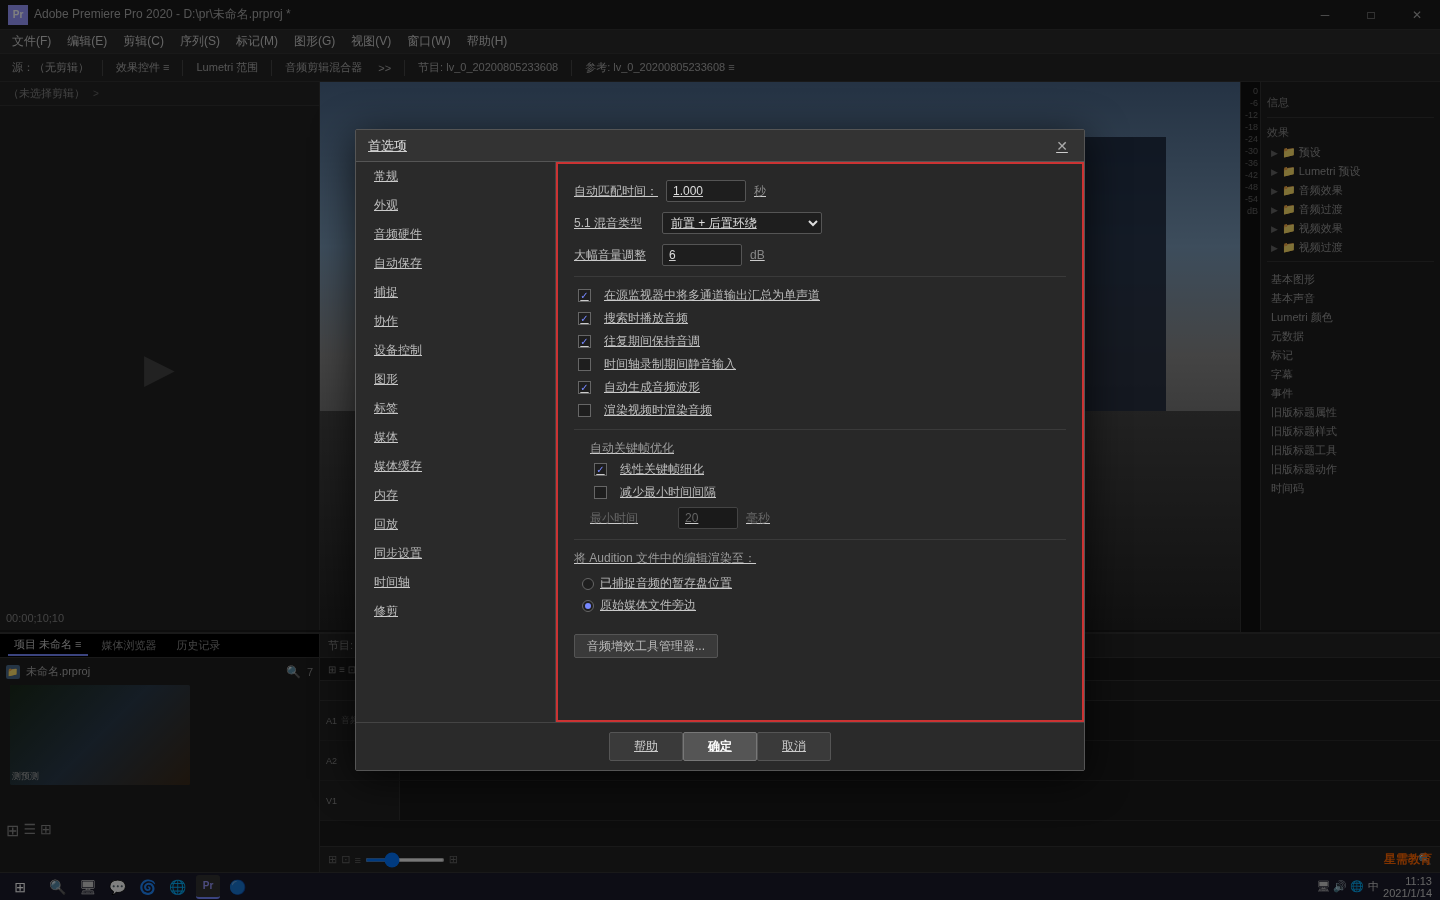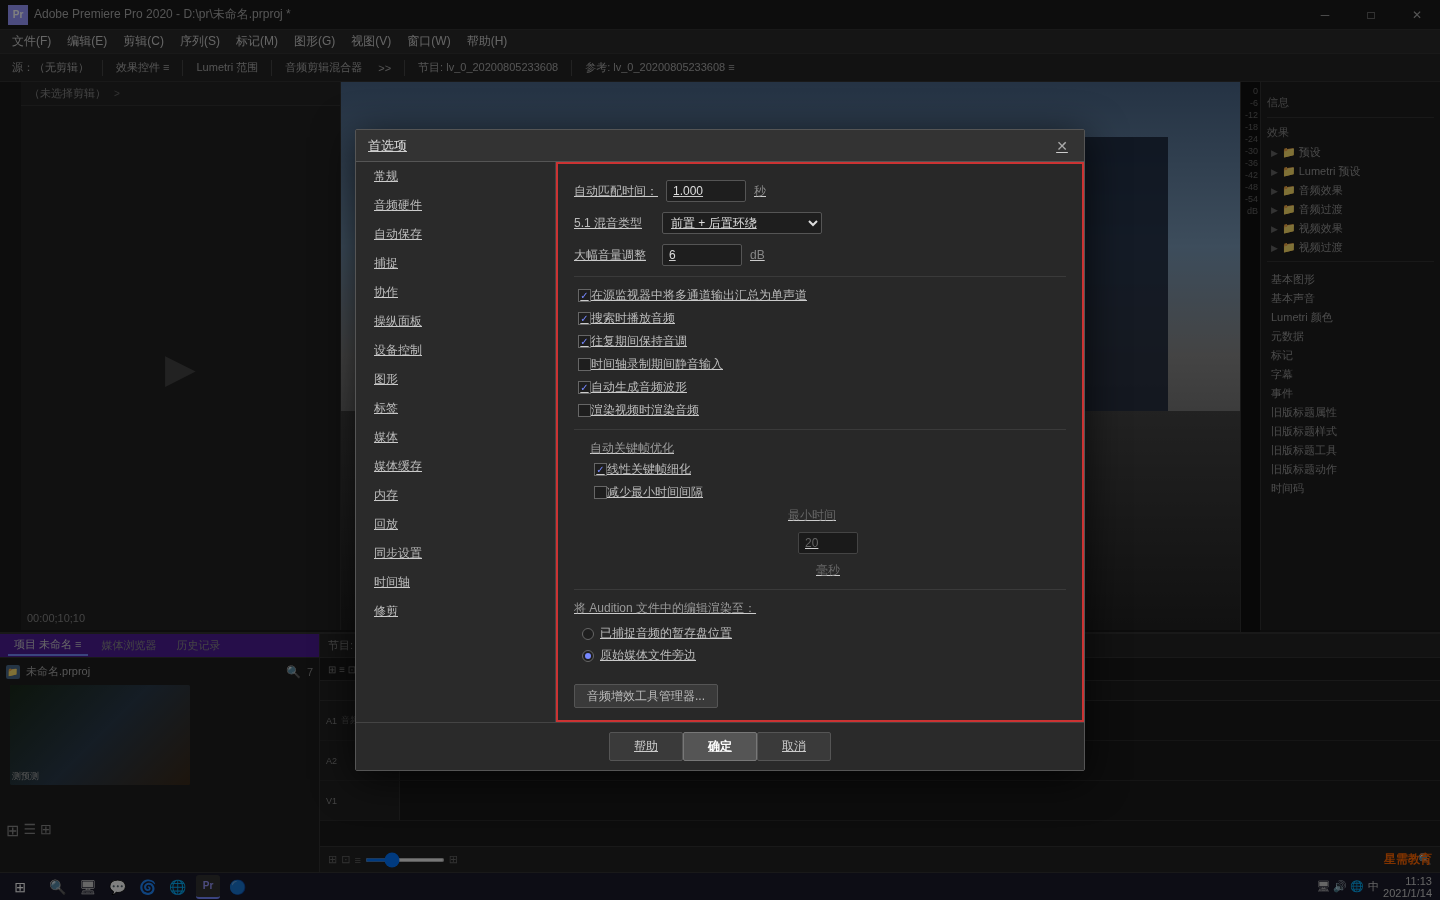--- a/index.html
+++ b/index.html
@@ -133,21 +133,21 @@
     }
 
     
     #project-panel {
       width: 320px;
       background: #1e1e1e;
       border-right: 1px solid #333;
     }
     .project-header {
       height: 24px;
-      background: #4c1d95;
+      background: #000000;
       display: flex;
       align-items: center;
       padding: 0 8px;
       gap: 8px;
       border-bottom: 1px solid #333;
     }
     .project-tab {
       font-size: 11px;
       color: #888;
       padding: 2px 6px;
@@ -420,21 +420,21 @@
       padding: 2px 4px;
       font-size: 12px;
       height: 22px;
       border-radius: 2px;
       min-width: 160px;
     }
 
     .dlg-checkbox-row {
       display: flex;
       align-items: center;
-      gap: 0;
+      gap: 13px;
       margin-bottom: 6px;
       padding-left: 4px;
     }
     .dlg-checkbox {
       width: 13px; height: 13px;
       background: #1e1e1e;
       border: 1px solid #666;
       display: flex; align-items: center; justify-content: center;
       cursor: pointer;
       flex-shrink: 0;
@@ -607,21 +607,21 @@
   <span class="toolbar-item">音频剪辑混合器</span>
   <span class="toolbar-item">&gt;&gt;</span>
   <div class="toolbar-sep"></div>
   <span class="toolbar-item">节目: lv_0_20200805233608</span>
   <div class="toolbar-sep"></div>
   <span class="toolbar-item">参考: lv_0_20200805233608 ≡</span>
 </div>
 
 <div style="position:absolute;top:82px;left:0;right:180px;bottom:270px;display:flex;">
 
-  <div style="width:320px;background:#fef9c3;border-right:1px solid #333;position:relative;margin-left:21px;">
+  <div style="width:320px;background:#fef9c3;border-right:1px solid #333;position:relative;">
     <div style="height:24px;background:#252525;display:flex;align-items:center;padding:0 8px;border-bottom:1px solid #333;">
       <span style="font-size:11px;color:#888;">（未选择剪辑）</span>
       <span style="font-size:10px;color:#666;margin-left:8px;cursor:pointer;">&gt;</span>
     </div>
     <div style="width:100%;height:calc(100% - 24px);background:#222;display:flex;align-items:center;justify-content:center;">
       <span style="color:#444;font-size:40px;">▶</span>
     </div>
     <div style="position:absolute;bottom:6px;left:6px;font-size:11px;color:#888;">00:00;10;10</div>
   </div>
 
@@ -841,25 +841,25 @@
 
     <div id="dialog-titlebar">
       <span class="dtitle">首选项</span>
       <div class="dclose">✕</div>
     </div>
 
     <div id="dialog-body">
 
       <div id="dialog-sidebar">
         <div class="dlg-nav-item">常规</div>
+        <div class="dlg-nav-item">外观</div>
         <div class="dlg-nav-item">音频硬件</div>
         <div class="dlg-nav-item">自动保存</div>
         <div class="dlg-nav-item">捕捉</div>
         <div class="dlg-nav-item">协作</div>
-        <div class="dlg-nav-item">操纵面板</div>
         <div class="dlg-nav-item">设备控制</div>
         <div class="dlg-nav-item">图形</div>
         <div class="dlg-nav-item">标签</div>
         <div class="dlg-nav-item">媒体</div>
         <div class="dlg-nav-item">媒体缓存</div>
         <div class="dlg-nav-item">内存</div>
         <div class="dlg-nav-item">回放</div>
         <div class="dlg-nav-item">同步设置</div>
         <div class="dlg-nav-item">时间轴</div>
         <div class="dlg-nav-item">修剪</div>
@@ -920,21 +920,21 @@
         <div class="dlg-subsection">
           <div class="dlg-subsection-title">自动关键帧优化</div>
           <div class="dlg-checkbox-row">
             <div class="dlg-checkbox checked"></div>
             <span class="dlg-checkbox-label">线性关键帧细化</span>
           </div>
           <div class="dlg-checkbox-row">
             <div class="dlg-checkbox"></div>
             <span class="dlg-checkbox-label">减少最小时间间隔</span>
           </div>
-          <div class="dlg-row" style="margin-top:4px;flex-direction:column;">
+          <div class="dlg-row" style="margin-top:4px;">
             <span class="dlg-label" style="color:#666;">最小时间</span>
             <input class="dlg-input-disabled" type="text" value="20" disabled="" style="">
             <span class="dlg-unit" style="color:#666;">毫秒</span>
           </div>
         </div>
 
         <div class="dlg-divider"></div>
 
         <div>
           <div class="dlg-section-title">将 Audition 文件中的编辑渲染至：</div>

